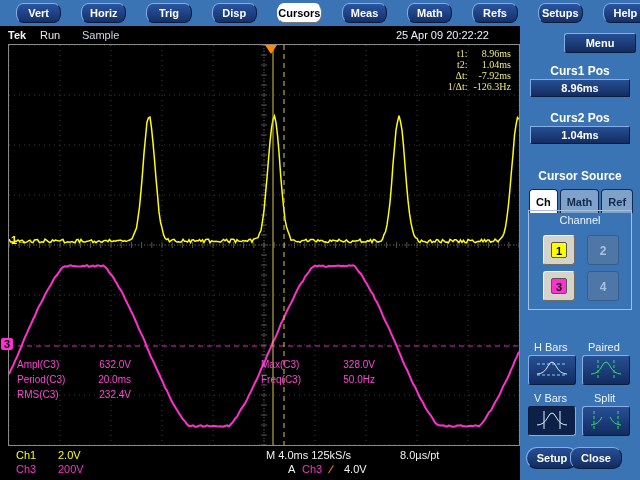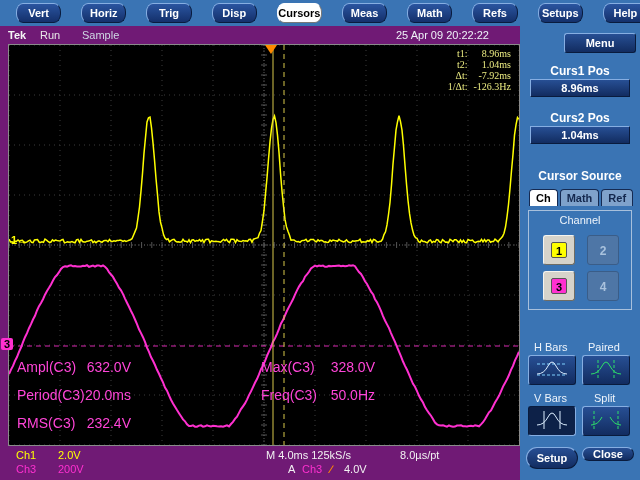--- a/index.html
+++ b/index.html
@@ -8,34 +8,34 @@
   #screen{position:relative;width:640px;height:480px;background:#3a74b4}
 
   
   #menubar{position:absolute;top:0;left:12px;width:640px;height:26px;display:flex;gap:20px;padding:3px 4px}
   .menu-btn{flex:1;height:20px;background:linear-gradient(#2a55a0,#14306b);
     border:1px solid;border-color:#86aee2 #091b3d #091b3d #86aee2;border-radius:7px/9px;
     color:#fff;font-size:11px;font-weight:bold;font-family:inherit;cursor:pointer;padding:0}
   .menu-btn.active{background:#fff;color:#000;border-color:#fff #777 #777 #fff}
 
   
-  #scope{position:absolute;top:26px;left:0;width:520px;height:454px;background:#701a75}
+  #scope{position:absolute;top:26px;left:0;width:520px;height:454px;background:#000000}
   #statusrow{position:absolute;top:3px;left:0;width:520px;height:14px;font-size:11px;color:#fff}
   #tek{position:absolute;left:8px;color:#f5f5f5;font-weight:bold}
   #acqstate{position:absolute;left:40px;color:#e8e8e8}
   #acqmode{position:absolute;left:82px;color:#cfd8e4}
   #datetime{position:absolute;left:396px;color:#eef2f8}
 
   #graticule{position:absolute;top:18px;left:8px;width:512px;height:402px;border:1px solid #8a8a8a;background:#000}
   #wave-svg{position:absolute;top:0;left:0}
 
   #cursor-readout{position:absolute;top:3px;right:8px;display:grid;grid-template-columns:auto auto;
     column-gap:6px;row-gap:0;font-family:Liberation Serif, serif;font-size:10px;color:#ecec82;text-align:right}
 
-  .meas{position:absolute;display:grid;grid-template-columns:62px 52px;row-gap:12px;font-size:14px;color:#ff45d8}
+  .meas{position:absolute;display:grid;grid-template-columns:62px 52px;row-gap:4px;font-size:10px;color:#ff45d8}
   .meas .val{text-align:right}
   #meas-left{left:8px;top:314px}
   #meas-mid{left:252px;top:314px}
 
   #mk1{position:absolute;left:2px;top:189px;color:#ffff00;font-size:11px;font-weight:bold}
   #mk3{position:absolute;left:-8px;top:293px;background:#ff30d0;color:#000;font-size:11px;font-weight:bold;
     padding:0 3px;border-radius:2px}
 
   .br{position:absolute;font-size:11px;white-space:nowrap}
   .br.y{color:#ffff00}.br.m{color:#ff30d0}.br.w{color:#f2f2f2}.br.o{color:#ff8a00;font-weight:bold}
@@ -47,21 +47,21 @@
   .sb-label{font-size:11px;color:#eef4fb}
   .nav-btn{background:linear-gradient(#274f94,#122c60);border:1px solid;border-color:#86aee2 #091b3d #091b3d #86aee2;
     color:#fff;font-size:11px;font-weight:bold;font-family:inherit;cursor:pointer}
   #sb-menu-btn{top:7px;left:44px;width:72px;height:20px;border-radius:3px}
   #curs1-label{top:38px}
   #curs1-btn{top:53px;left:10px;width:100px;height:18px}
   #curs2-label{top:85px}
   #curs2-btn{top:100px;left:10px;width:100px;height:18px}
   #source-title{top:143px}
   #tabs{top:163px;left:9px;display:flex;gap:2px}
-  .tab{height:17px;border:1px solid #152a52;border-bottom:none;border-radius:4px 4px 0 0;
+  .tab{height:24px;border:1px solid #152a52;border-bottom:none;border-radius:4px 4px 0 0;
     background:#7fa2cb;color:#14284e;font-size:11px;font-weight:bold;font-family:inherit;cursor:pointer;padding:0 6px}
   .tab.active{background:#fff;color:#000}
   #channel-box{top:184px;left:8px;width:104px;height:100px;border:1px solid #a8c0dc}
   #channel-label{position:absolute;top:3px;width:100%;text-align:center;font-size:11px;color:#eef4fb}
   .chan-btn{position:absolute;width:32px;height:30px;border-radius:3px;cursor:pointer;font-family:inherit}
   .chan-btn.on{background:#d6d3ca;border:1px solid;border-color:#f5f4ef #6e6c64 #6e6c64 #f5f4ef}
   .chan-btn.off{background:#4e76a6;border:1px solid #3a5d88;color:#a9c2dd}
   .chip{display:inline-block;width:16px;height:16px;line-height:16px;font-size:11px;font-weight:bold;
     color:#000;border:1px solid #555;border-radius:2px}
   .chip.c1{background:#ffff00}
@@ -70,21 +70,21 @@
   #cb1{left:14px;top:24px}#cb2{left:58px;top:24px}#cb3{left:14px;top:60px}#cb4{left:58px;top:60px}
   #type-title{top:296px}
   #hbars-label{top:315px;left:14px}#paired-label{top:315px;left:68px}
   #vbars-label{top:366px;left:14px}#split-label{top:366px;left:74px}
   .type-btn{position:absolute;width:48px;height:30px;background:linear-gradient(#274f94,#122c60);
     border:1px solid;border-color:#86aee2 #091b3d #091b3d #86aee2;border-radius:3px;cursor:pointer;padding:0}
   .type-btn.active{background:#0d2148;border-color:#091b3d #86aee2 #86aee2 #091b3d}
   #hbars-btn{top:329px;left:8px}#paired-btn{top:329px;left:62px}
   #vbars-btn{top:380px;left:8px}#split-btn{top:380px;left:62px}
   #setup-btn{top:421px;left:6px;width:52px;height:22px;border-radius:11px}
-  #close-btn{top:421px;left:62px;width:52px;height:14px;border-radius:9px}
+  #close-btn{top:421px;left:50px;width:52px;height:22px;border-radius:9px}
 </style>
 </head>
 <body>
 
 <div id="screen">
 
   <div id="menubar">
     <button class="menu-btn">Vert</button>
     <button class="menu-btn">Horiz</button>
     <button class="menu-btn">Trig</button>

